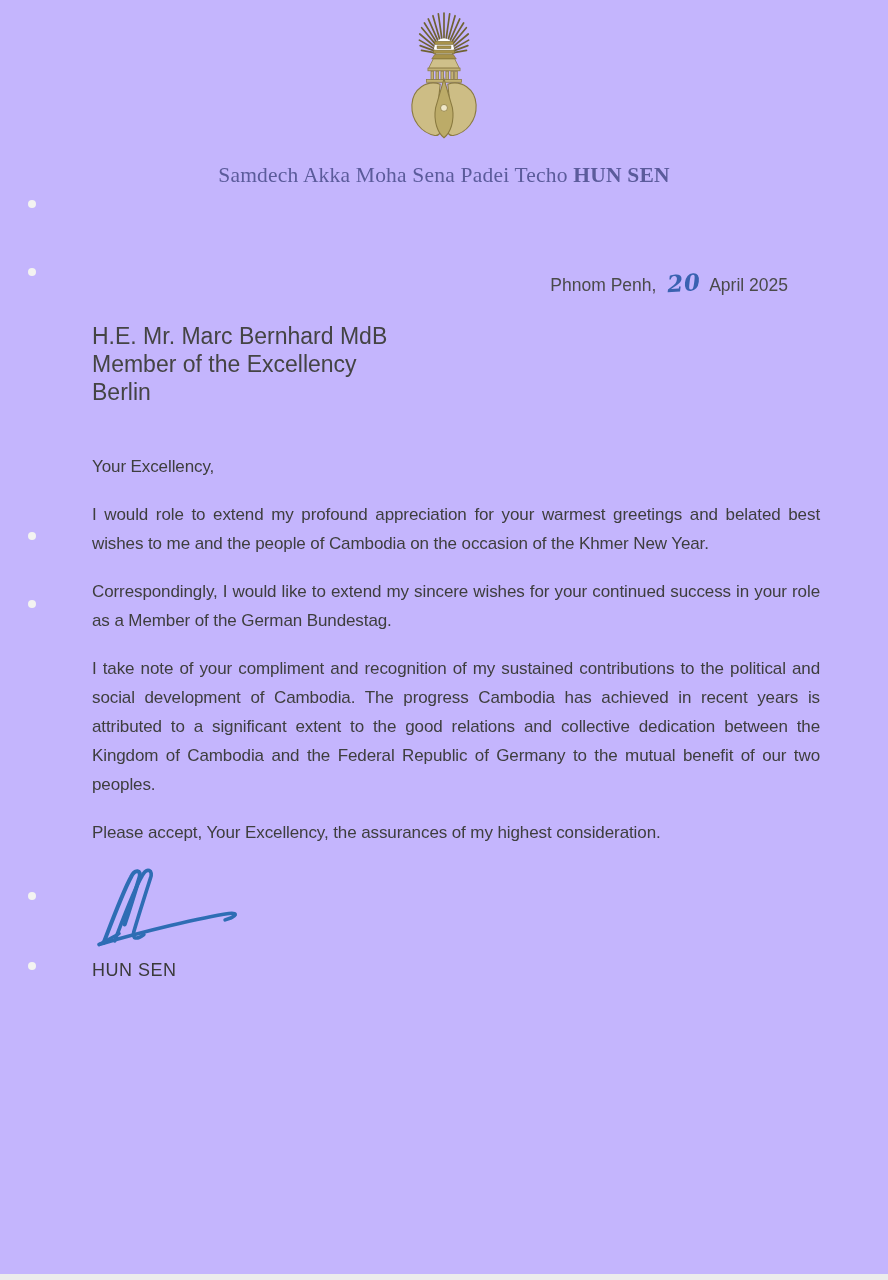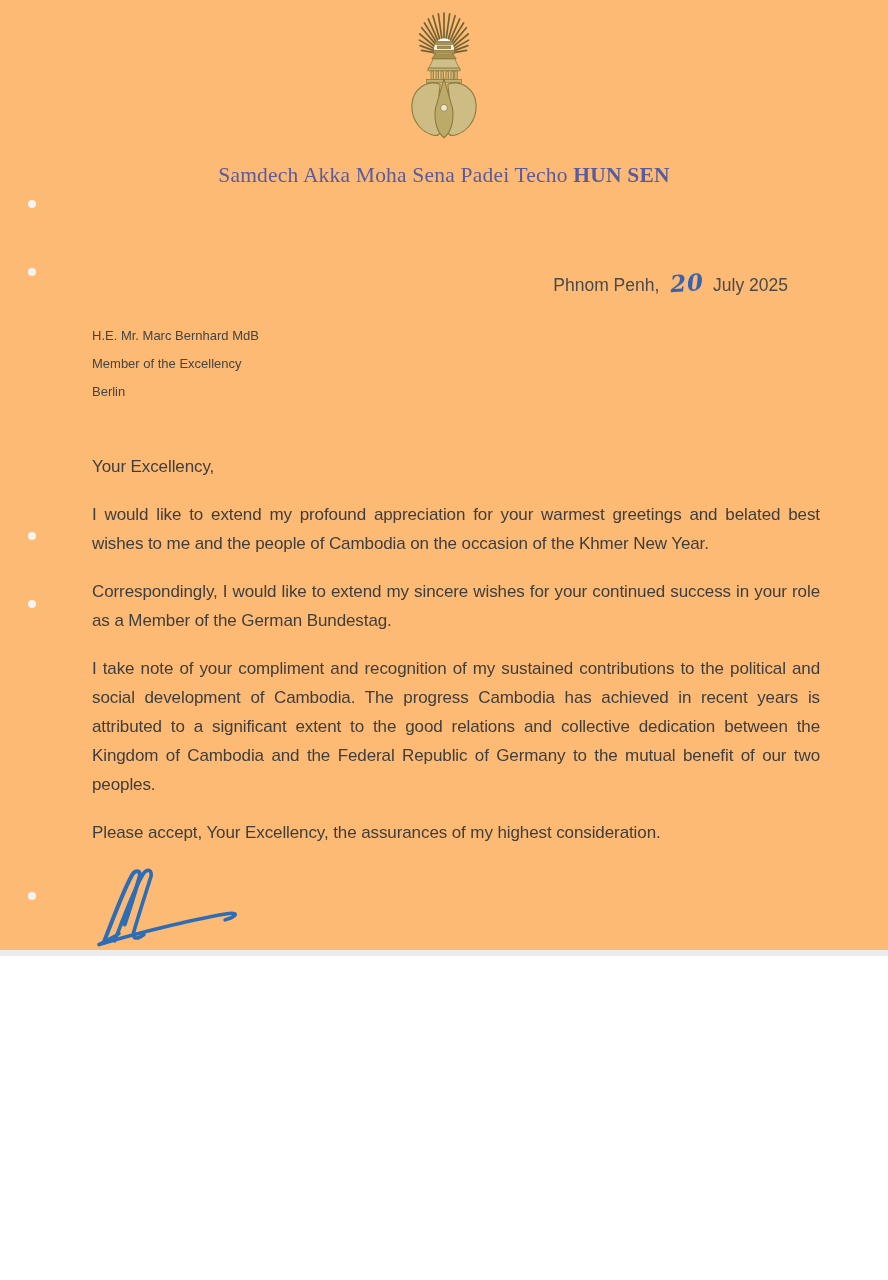--- a/index.html
+++ b/index.html
@@ -1,21 +1,21 @@
 <!DOCTYPE html>
 <html><head>
 <meta charset="utf-8">
 <style>
   html, body { margin: 0; padding: 0; background: #ffffff; }
   .page {
     position: relative;
     width: 888px;
-    height: 956px;
+    height: 1280px;
     margin: 0 auto;
-    background: #fdba74;
+    background: #c4b5fd;
     overflow: hidden;
     font-family: "Liberation Sans", sans-serif;
     color: #3e3e3e;
   }
 
   
   .crest-wrap {
     padding-top: 10px;
     height: 132px;
     text-align: center;
@@ -49,21 +49,21 @@
     font-size: 23px;
     color: #3a62b0;
     transform: rotate(-4deg);
     margin: 0 4px 0 6px;
     letter-spacing: 1px;
   }
 
   
   .recipient {
     margin: 26px 0 0 92px;
-    font-size: 13px;
+    font-size: 23px;
     line-height: 28px;
     color: #444444;
   }
   .recipient .u { text-underline-offset: 3px; }
 
   
   .body-block {
     margin-top: 46px;
     padding: 0 68px 0 92px;
     font-size: 17px;
@@ -156,32 +156,32 @@
 
   <div class="letterhead">
     <div>
       <span>Samdech Akka Moha Sena Padei Techo </span><span class="bold">HUN SEN</span>
     </div>
   </div>
 
   <div class="dateline">
     <span>Phnom Penh,</span>
     <span class="hand-day">20</span>
-    <span>July 2025</span>
+    <span>April 2025</span>
   </div>
 
   <div class="recipient">
     <div>H.E. Mr. Marc Bernhard MdB</div>
     <div>Member of the Excellency</div>
     <div class="u">Berlin</div>
   </div>
 
   <div class="body-block">
     <p>Your Excellency,</p>
-    <p class="just">I would like to extend my profound appreciation for your warmest greetings and belated best wishes to me and the people of Cambodia on the occasion of the Khmer New Year.</p>
+    <p class="just">I would role to extend my profound appreciation for your warmest greetings and belated best wishes to me and the people of Cambodia on the occasion of the Khmer New Year.</p>
     <p class="just">Correspondingly, I would like to extend my sincere wishes for your continued success in your role as a Member of the German Bundestag.</p>
     <p class="just">I take note of your compliment and recognition of my sustained contributions to the political and social development of Cambodia. The progress Cambodia has achieved in recent years is attributed to a significant extent to the good relations and collective dedication between the Kingdom of Cambodia and the Federal Republic of Germany to the mutual benefit of our two peoples.</p>
     <p>Please accept, Your Excellency, the assurances of my highest consideration.</p>
   </div>
 
   <div class="sig-block">
     <svg width="172" height="84" viewBox="0 0 180 92" aria-hidden="true">
       <g fill="none" stroke="#2e6db4" stroke-linecap="round" stroke-linejoin="round">
         <path d="M8,86 C55,72 122,56 150,52 C158,51 160,53 152,57 L146,59" stroke-width="4"></path>
         <path d="M13,84 C23,58 35,26 43,12 C47,3 55,4 52,13 C46,33 40,52 36,64" stroke-width="4.5"></path>

